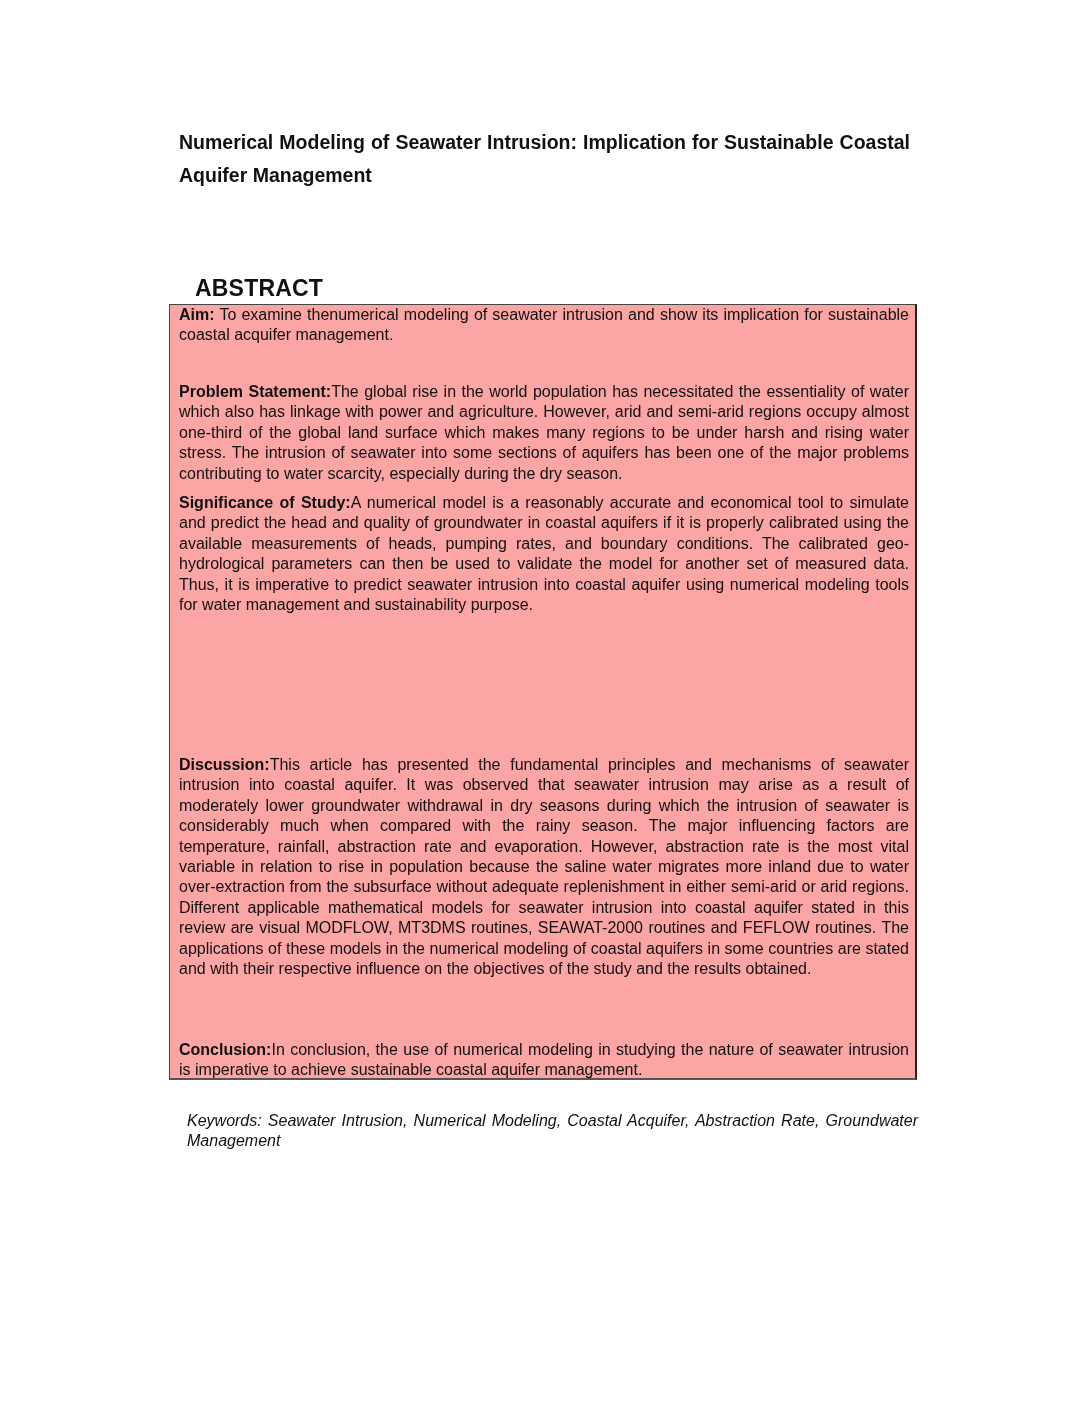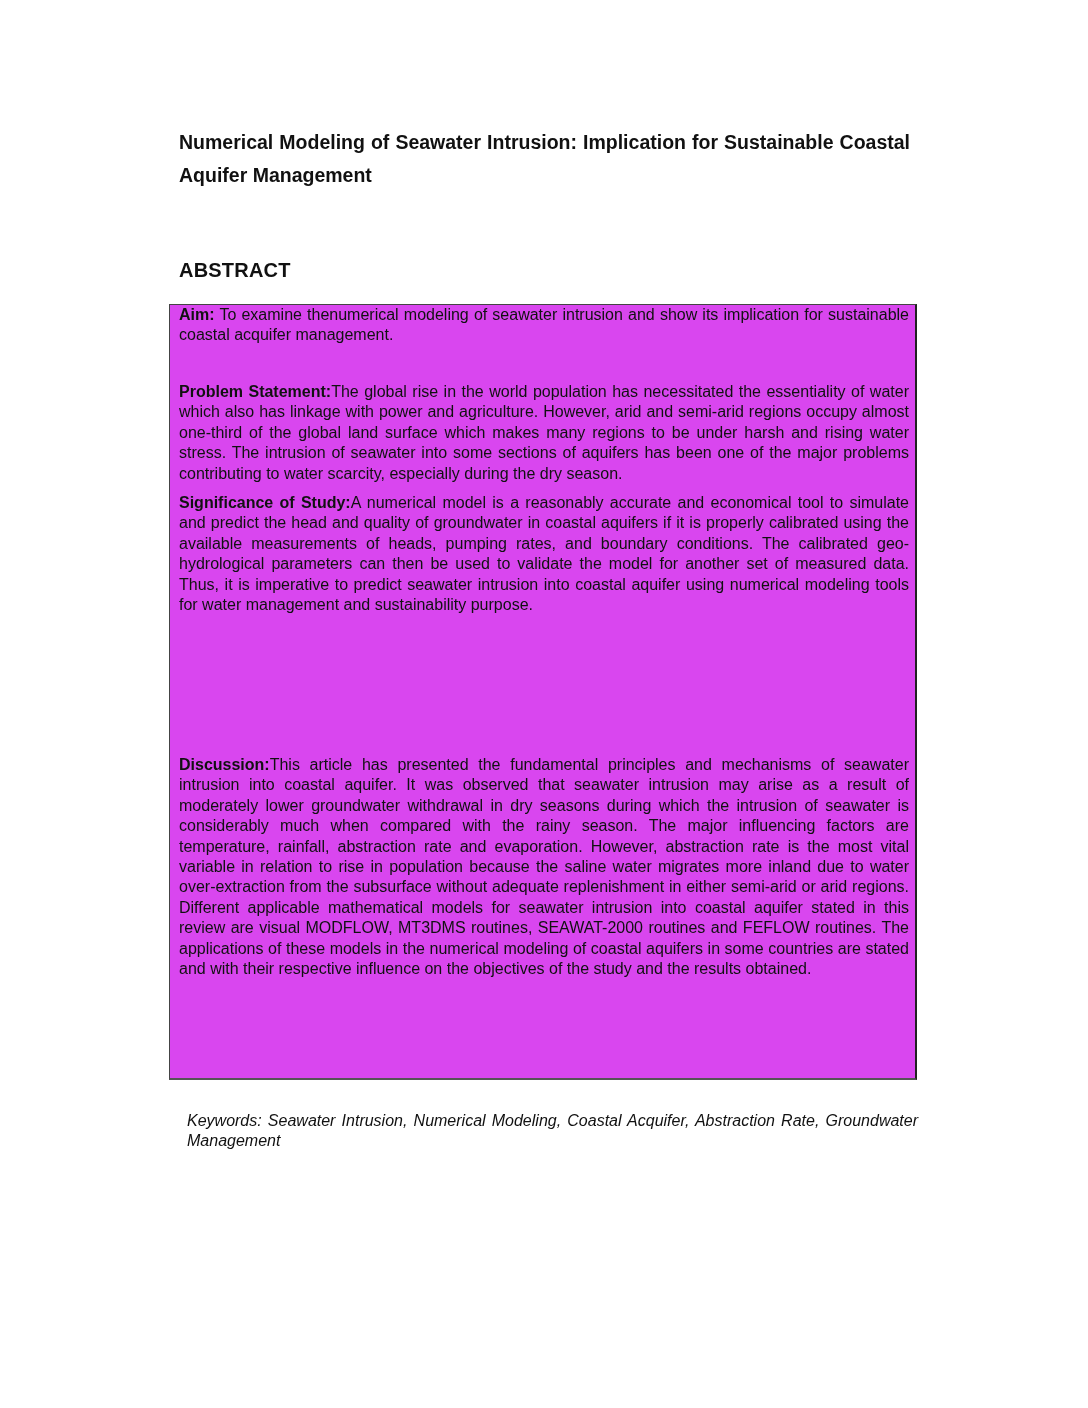--- a/index.html
+++ b/index.html
@@ -23,35 +23,35 @@
       font-weight: bold;
       line-height: 33px;
       text-align: justify;
       text-align-last: left;
       margin: 0;
     }
     .section-heading {
       position: absolute;
       left: 179px;
       top: 259px;
-      font-size: 20px;
+      font-size: 23px;
       font-weight: bold;
-      margin: 0;
+      margin: 16px;
       letter-spacing: 0.2px;
     }
     .abstract-box {
       position: absolute;
       left: 169px;
       top: 304px;
       width: 748px;
       height: 776px;
       border: 1px solid #444444;
       border-right: 2px solid #222222;
       border-bottom: 2px solid #555555;
-      background: #d946ef;
+      background: #fca5a5;
       box-sizing: border-box;
       padding: 0 9px 0 9px;
     }
     .para {
       font-size: 16px;
       line-height: 20.4px;
       text-align: justify;
       margin: 0;
       position: absolute;
       left: 9px;
@@ -86,15 +86,18 @@
   </p>
   <p class="para" style="top:77px;">
     <span class="label">Problem Statement:</span><span>The global rise in the world population has necessitated the essentiality of water which also has linkage with power and agriculture. However, arid and semi-arid regions occupy almost one-third of the global land surface which makes many regions to be under harsh and rising water stress. The intrusion of seawater into some sections of aquifers has been one of the major problems contributing to water scarcity, especially during the dry season.</span>
   </p>
   <p class="para" style="top:188px;">
     <span class="label">Significance of Study:</span><span>A numerical model is a reasonably accurate and economical tool to simulate and predict the head and quality of groundwater in coastal aquifers if it is properly calibrated using the available measurements of heads, pumping rates, and boundary conditions. The calibrated geo-hydrological parameters can then be used to validate the model for another set of measured data. Thus, it is imperative to predict seawater intrusion into coastal aquifer using numerical modeling tools for water management and sustainability purpose.</span>
   </p>
   <p class="para" style="top:450px;">
     <span class="label">Discussion:</span><span>This article has presented the fundamental principles and mechanisms of seawater intrusion into coastal aquifer. It was observed that seawater intrusion may arise as a result of moderately lower groundwater withdrawal in dry seasons during which the intrusion of seawater is considerably much when compared with the rainy season. The major influencing factors are temperature, rainfall, abstraction rate and evaporation. However, abstraction rate is the most vital variable in relation to rise in population because the saline water migrates more inland due to water over-extraction from the subsurface without adequate replenishment in either semi-arid or arid regions. Different applicable mathematical models for seawater intrusion into coastal aquifer stated in this review are visual MODFLOW, MT3DMS routines, SEAWAT-2000 routines and FEFLOW routines. The applications of these models in the numerical modeling of coastal aquifers in some countries are stated and with their respective influence on the objectives of the study and the results obtained.</span>
   </p>
+  <p class="para" style="top:735px;">
+    <span class="label">Conclusion:</span><span>In conclusion, the use of numerical modeling in studying the nature of seawater intrusion is imperative to achieve sustainable coastal aquifer management.</span>
+  </p>
 </div>
 
 <p class="keywords">Keywords: Seawater Intrusion, Numerical Modeling, Coastal Acquifer, Abstraction Rate, Groundwater Management</p>
 
 </body></html>

